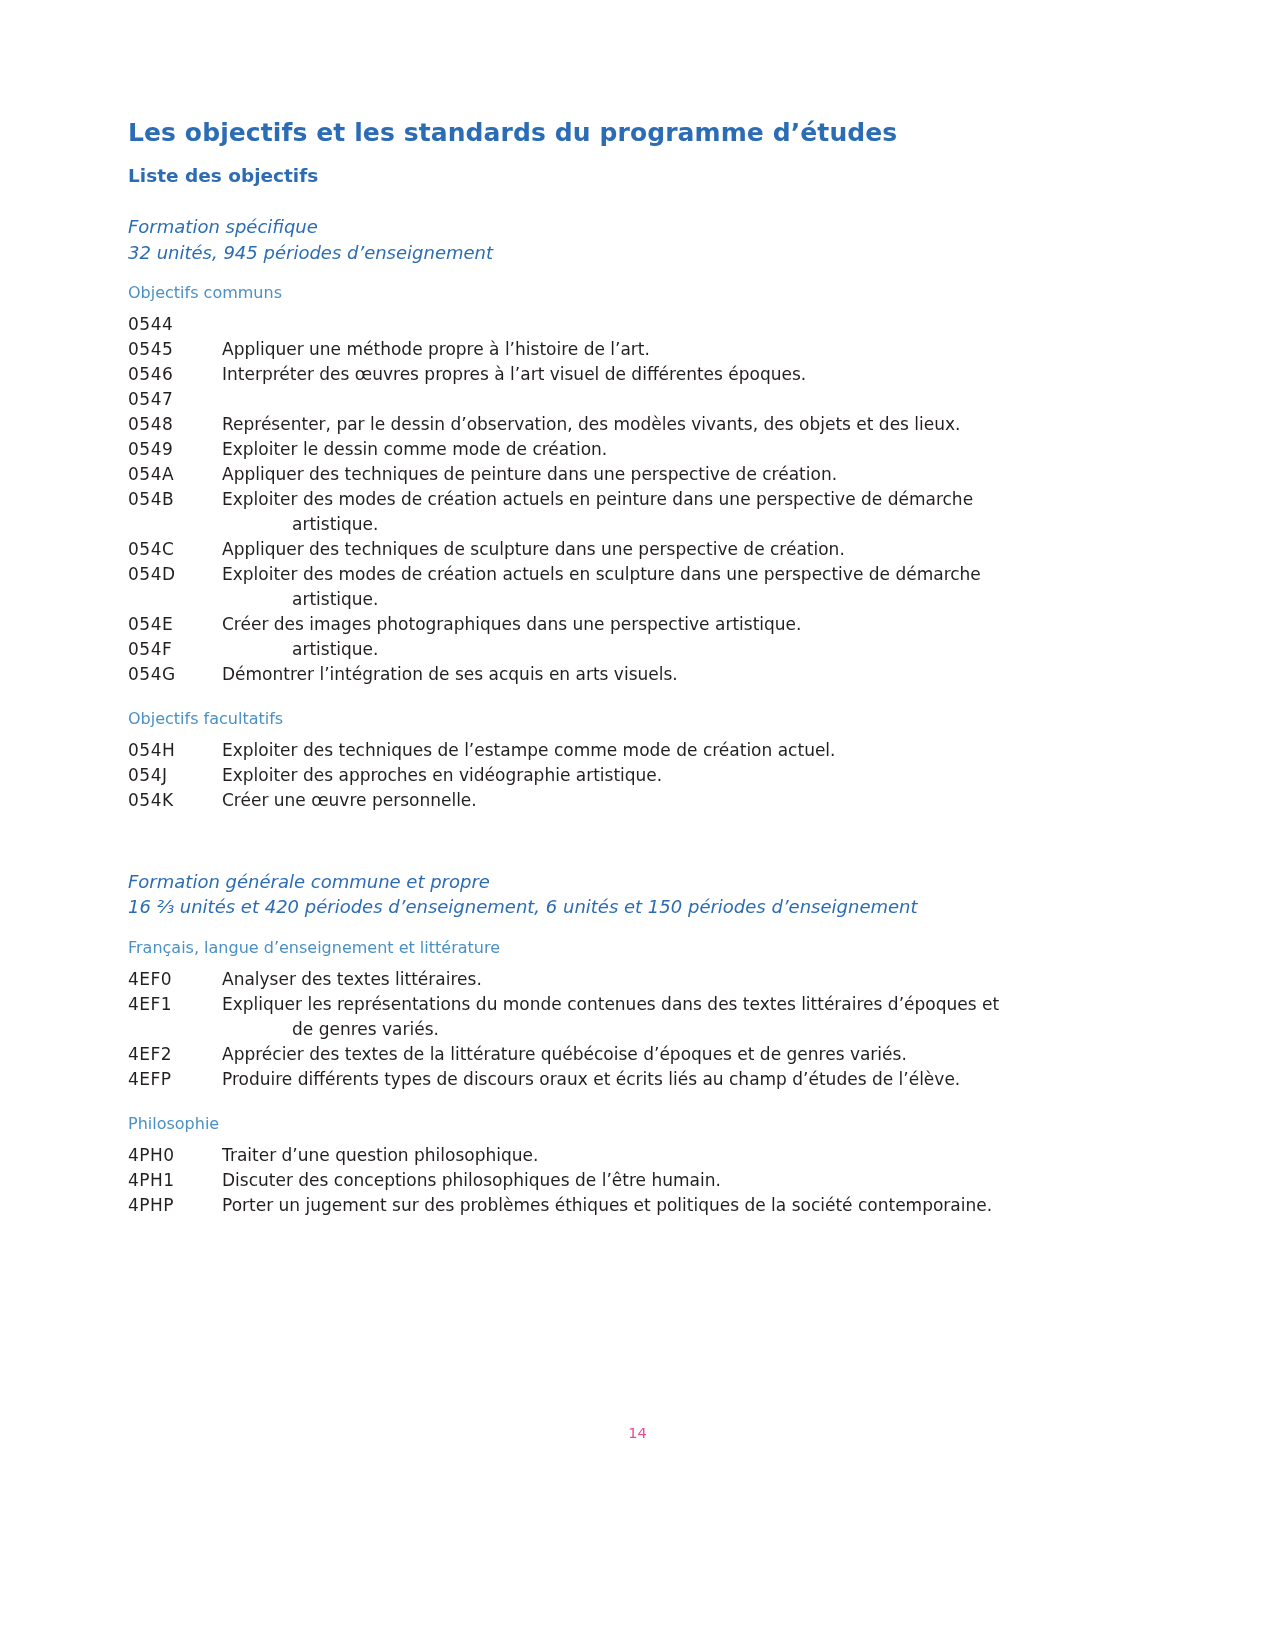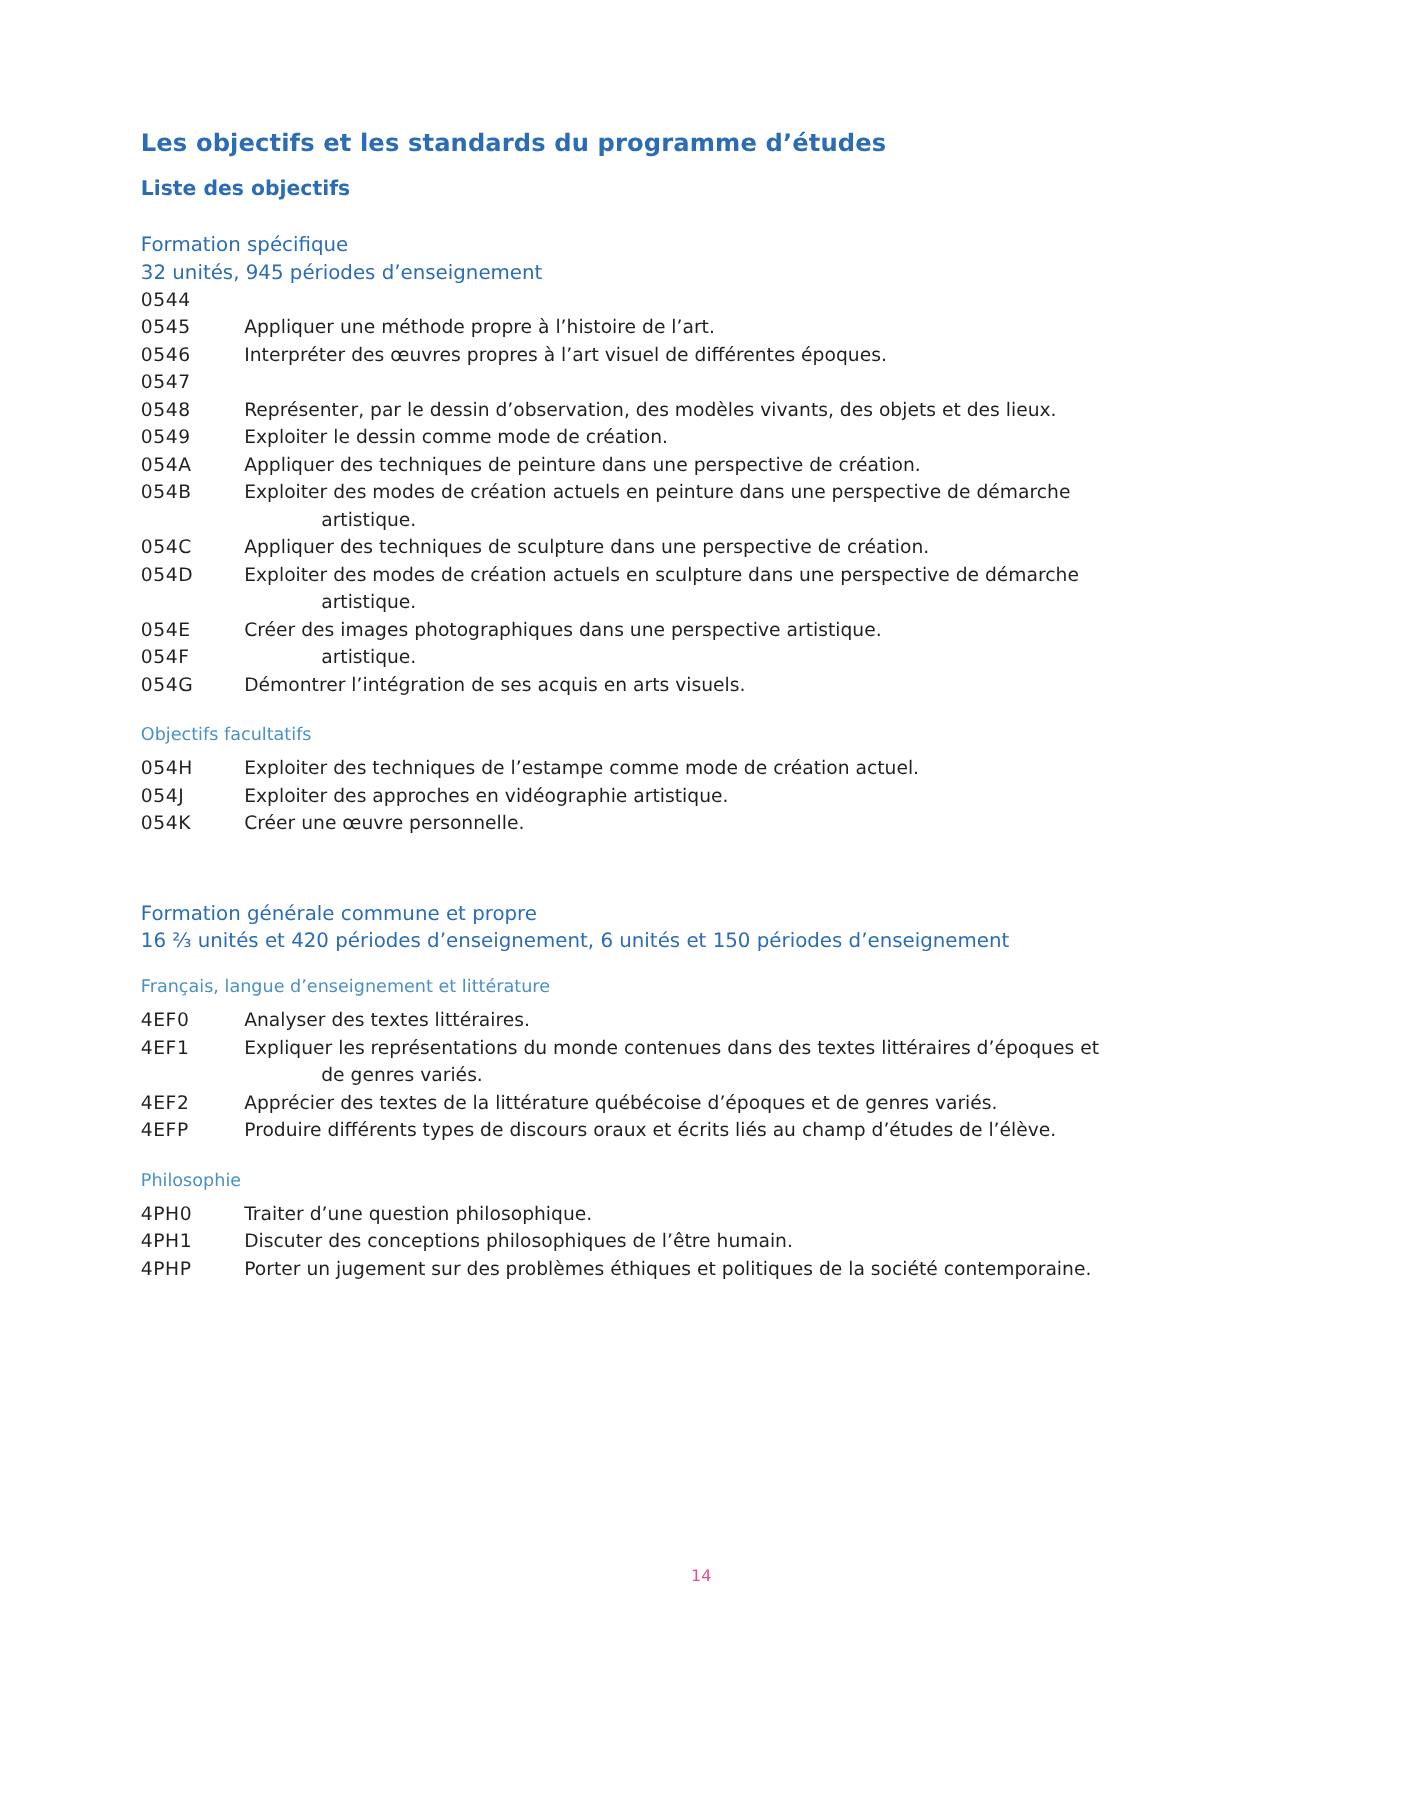--- a/index.html
+++ b/index.html
@@ -16,37 +16,38 @@
   }
   .page {
     position: absolute;
     left: 0; top: 0;
     width: 1275px;
     height: 1650px;
     box-sizing: border-box;
     padding: 118px 130px 0 128px;
   }
   h1.doc-title {
-    font-size: 22px;
+    font-size: 25px;
     font-weight: bold;
     color: #2b6cb4;
     margin: 0 0 0 0;
     letter-spacing: 0.1px;
   }
   h2.section-title {
     font-size: 18.5px;
     font-weight: bold;
     color: #2b6cb4;
     margin: 18px 0 0 0;
   }
   .block-head {
     font-size: 18px;
     color: #2b6cb4;
     margin-top: 28px;
     line-height: 1.42;
+    font-style: italic;
   }
   .block-head .line2 {
     display: block;
   }
   .sub-head {
     font-size: 16px;
     color: #4a90c4;
     margin-top: 18px;
     margin-bottom: 10px;
   }
@@ -97,20 +98,21 @@
 
   <h1 class="doc-title">Les objectifs et les standards du programme d’études</h1>
 
   <h2 class="section-title">Liste des objectifs</h2>
 
   <div class="block-head">
     <span>Formation spécifique</span>
     <span class="line2">32 unités, 945 périodes d’enseignement</span>
   </div>
 
+  <div class="sub-head">Objectifs communs</div>
 
   <ul class="obj-list">
     <li>
       <span class="code">0544</span>
     </li>
     <li>
       <span class="code">0545</span>
       <span class="desc">Appliquer une méthode propre à l’histoire de l’art.</span>
     </li>
     <li>

